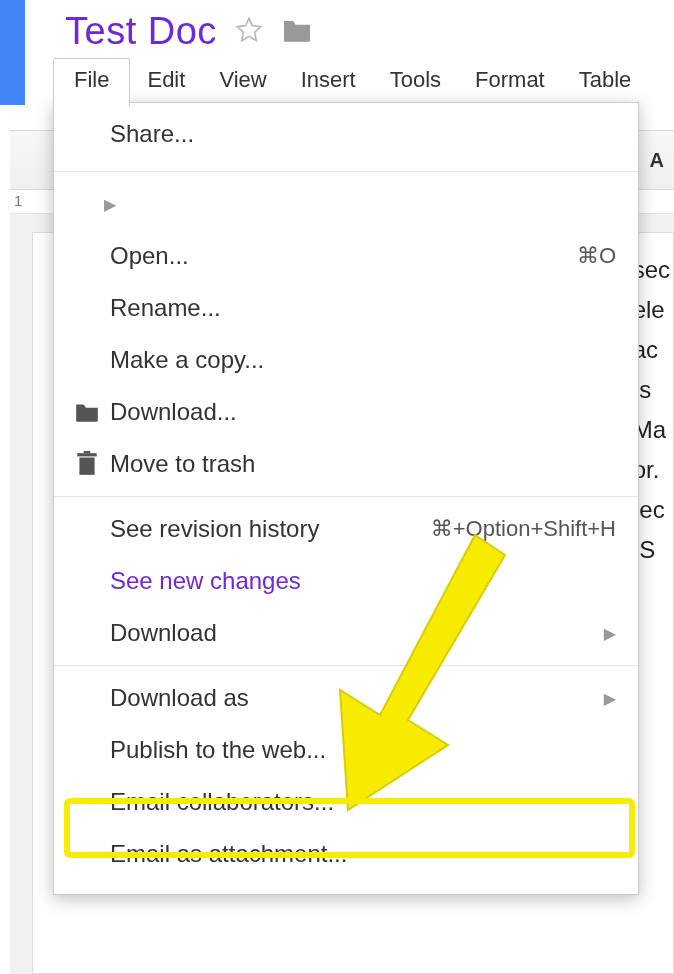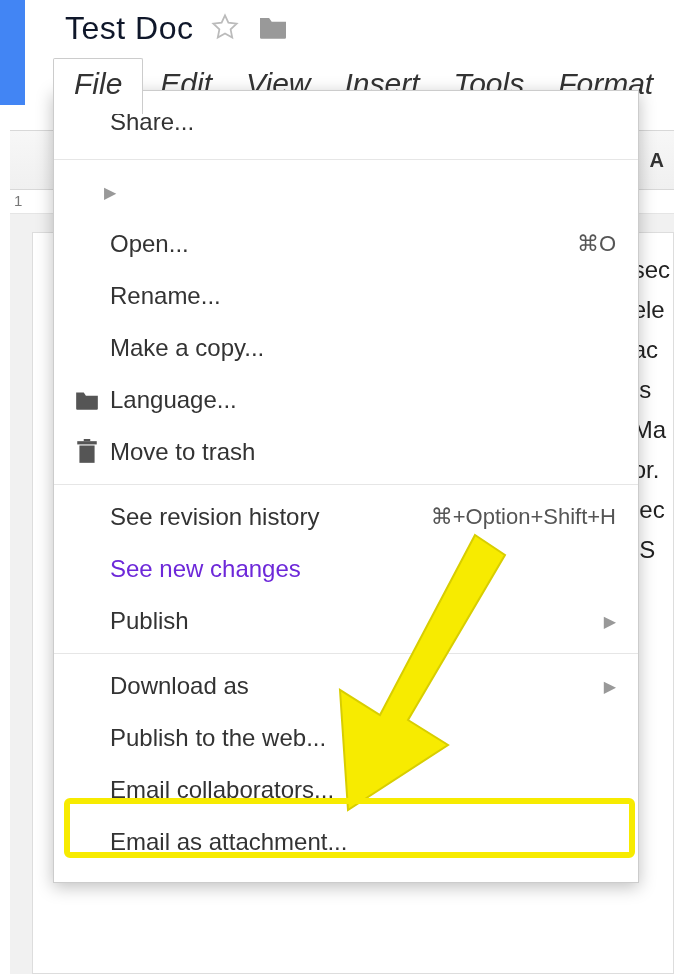--- a/index.html
+++ b/index.html
@@ -21,39 +21,38 @@
 }
 .doc-title-row {
   position: absolute;
   left: 65px;
   top: 10px;
   display: flex;
   align-items: center;
   gap: 18px;
 }
 .doc-title {
-  font-size: 32px;
-  color: #0f172a;
+  font-size: 38px;
+  color: #6d28d9;
   letter-spacing: 0.5px;
 }
 .star-icon svg { width: 28px; height: 28px; }
 .folder-icon svg { width: 32px; height: 26px; }
 .menu-bar {
   position: absolute;
   left: 53px;
   top: 58px;
   display: flex;
   align-items: center;
 }
 .menu-item {
-  font-size: 30px;
+  font-size: 22px;
   color: #333;
   padding: 8px 17px 12px 17px;
   cursor: pointer;
-  font-style: italic;
 }
 .menu-item.active {
   background: #fff;
   border: 1px solid #ccc;
   border-bottom: none;
   border-radius: 2px 2px 0 0;
   position: relative;
   z-index: 20;
   padding: 8px 20px 13px 20px;
 }
@@ -111,21 +110,21 @@
   top: 250px;
   font-size: 24px;
   color: #222;
   text-align: left;
   line-height: 40px;
   white-space: pre;
 }
 .dropdown {
   position: absolute;
   left: 53px;
-  top: 90px;
+  top: 102px;
   width: 586px;
   background: #fff;
   border: 1px solid #ccc;
   box-shadow: 0 4px 16px rgba(0,0,0,0.25);
   z-index: 10;
   padding-bottom: 14px;
 }
 .dd-item {
   display: flex;
   align-items: center;
@@ -241,21 +240,21 @@
   <div class="dd-item">
     <span class="dd-icon"></span>
     <span class="dd-label">Make a copy...</span>
   </div>
   <div class="dd-item">
     <span class="dd-icon">
       <svg width="26" height="22" viewBox="0 0 24 20" fill="#555">
         <path d="M2 3 h7 l2 3 h11 v12 a1 1 0 0 1 -1 1 H3 a1 1 0 0 1 -1 -1 Z"></path>
       </svg>
     </span>
-    <span class="dd-label">Language...</span>
+    <span class="dd-label">Download...</span>
   </div>
   <div class="dd-item">
     <span class="dd-icon">
       <svg width="22" height="26" viewBox="0 0 20 24" fill="#555">
         <rect x="3" y="6" width="14" height="16"></rect>
         <rect x="1" y="2" width="18" height="3"></rect>
         <rect x="7" y="0" width="6" height="2"></rect>
       </svg>
     </span>
     <span class="dd-label">Move to trash</span>
@@ -265,21 +264,21 @@
     <span class="dd-icon"></span>
     <span class="dd-label">See revision history</span>
     <span class="dd-shortcut">⌘+Option+Shift+H</span>
   </div>
   <div class="dd-item disabled">
     <span class="dd-icon"></span>
     <span class="dd-label">See new changes</span>
   </div>
   <div class="dd-item">
     <span class="dd-icon"></span>
-    <span class="dd-label">Publish</span>
+    <span class="dd-label">Download</span>
     <span class="dd-arrow">▶</span>
   </div>
   <div class="dd-sep"></div>
   <div class="dd-item">
     <span class="dd-icon"></span>
     <span class="dd-label">Download as</span>
     <span class="dd-arrow">▶</span>
   </div>
   <div class="dd-item">
     <span class="dd-icon"></span>

